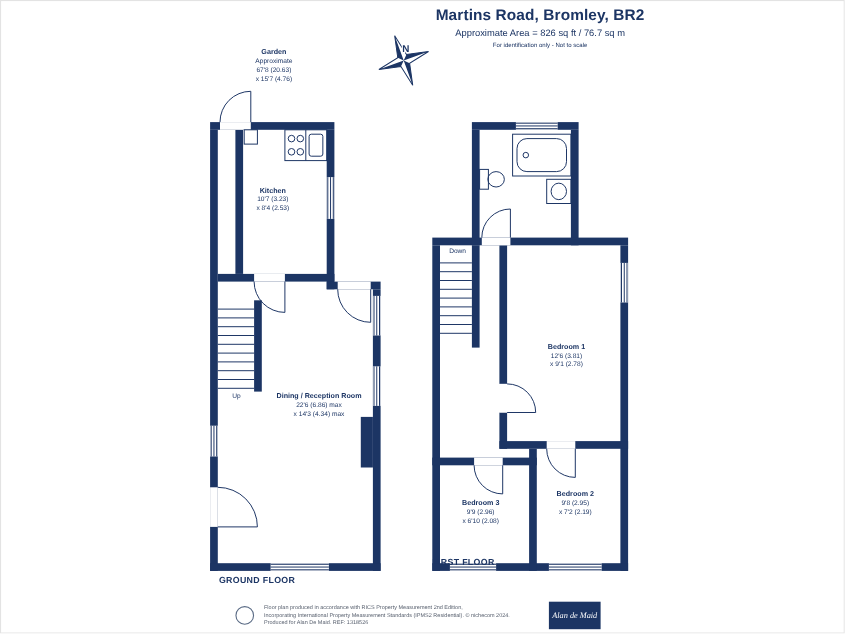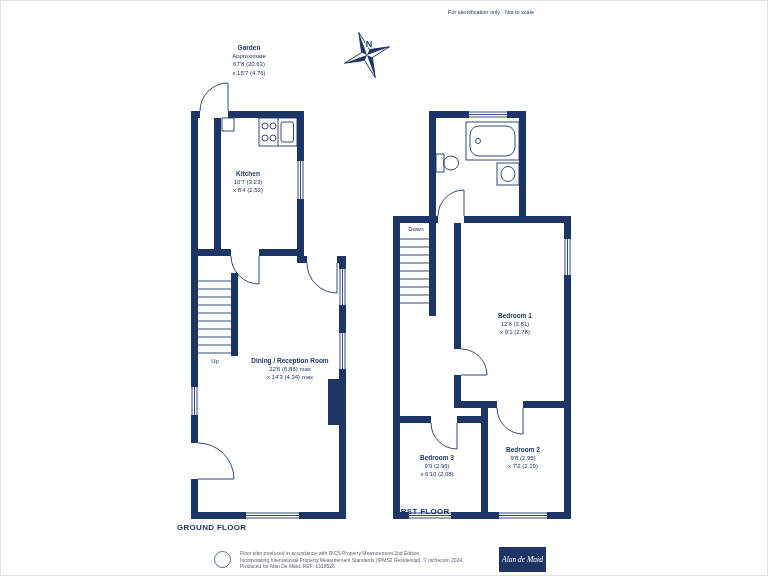--- a/index.html
+++ b/index.html
@@ -166,20 +166,22 @@
     <g>
       <g transform="translate(366,54) rotate(-20)">
         <path d="M0 -24 L4.2 -4.2 L24 0 L4.2 4.2 L0 24 L-4.2 4.2 L-24 0 L-4.2 -4.2 Z" fill="#ffffff" stroke="#1c3564" stroke-width="0.9"></path>
         <path d="M0 -24 L0 0 L-4.2 -4.2 Z M24 0 L0 0 L4.2 -4.2 Z M0 24 L0 0 L4.2 4.2 Z M-24 0 L0 0 L-4.2 4.2 Z" fill="#1c3564"></path>
       </g>
       <text x="368" y="46" font-size="9" font-weight="bold" fill="#1c3564" stroke="#ffffff" stroke-width="2" paint-order="stroke" font-family="Liberation Sans, sans-serif" text-anchor="middle">N</text>
     </g>
   </svg>
 
   <div class="header">
+    <div class="title">Martins Road, Bromley, BR2</div>
+    <div class="area">Approximate Area = 826 sq ft / 76.7 sq m</div>
     <div class="disclaimer">For identification only - Not to scale</div>
   </div>
 
   <div class="room-label" style="left:210px;top:42px;width:76px">
     <div class="rname">Garden</div>
     <div class="rdim">Approximate</div>
     <div class="rdim">67'8 (20.63)</div>
     <div class="rdim">x 15'7 (4.76)</div>
   </div>
 
@@ -210,21 +212,21 @@
   </div>
 
   <div class="room-label" style="left:396px;top:452px;width:80px">
     <div class="rname">Bedroom 3</div>
     <div class="rdim">9'9 (2.96)</div>
     <div class="rdim">x 6'10 (2.08)</div>
   </div>
 
   <div class="stair-label" style="left:399px;top:225px;width:32px">Down</div>
 
-  <div class="floor-label" style="left:176px;top:522px">GROUND FLOOR</div>
+  <div class="floor-label" style="left:198px;top:522px">GROUND FLOOR</div>
   <div class="floor-label" style="left:392px;top:506px">FIRST FLOOR</div>
 
   <div class="logo-circle"></div>
   <div class="footer-text">
     <div>Floor plan produced in accordance with RICS Property Measurement 2nd Edition,</div>
     <div>Incorporating International Property Measurement Standards (IPMS2 Residential). © nichecom 2024.</div>
     <div>Produced for Alan De Maid.  REF: 1318526</div>
   </div>
   <div class="agent-logo">
     <span>Alan de Maid</span>

